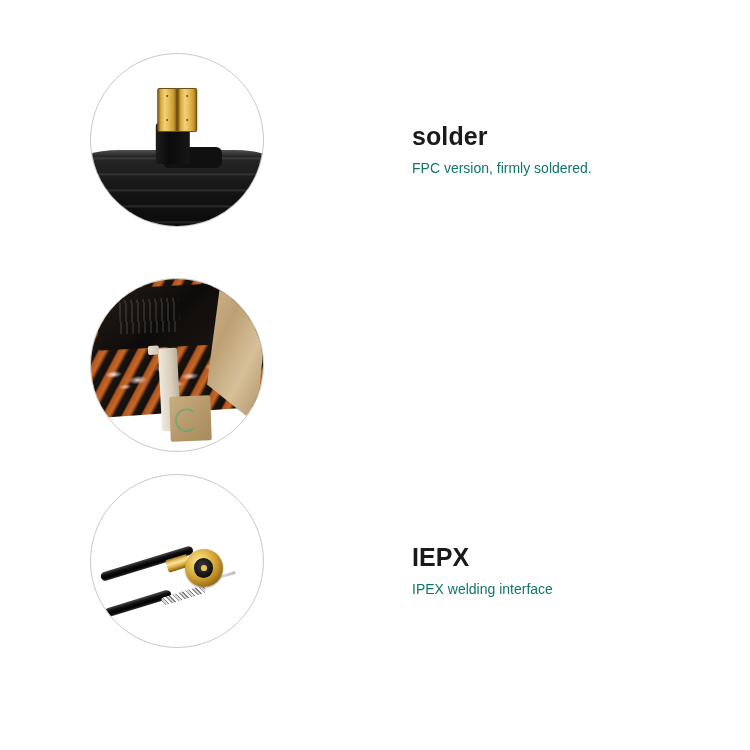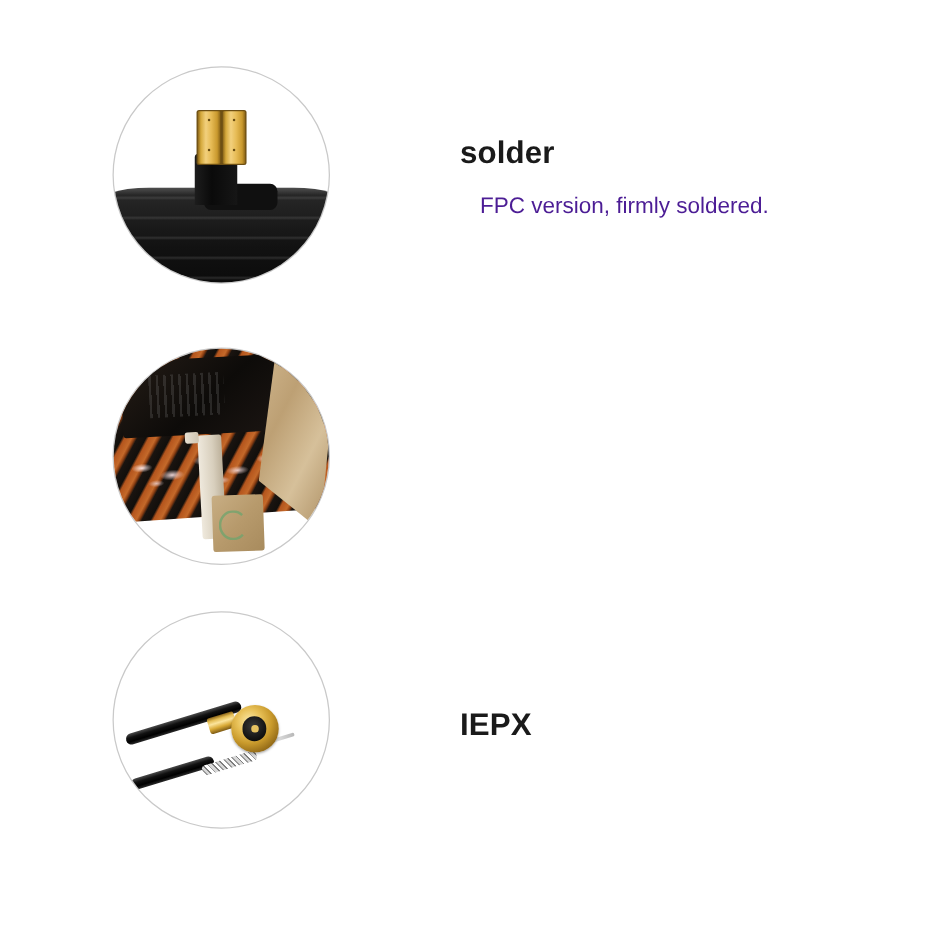--- a/index.html
+++ b/index.html
@@ -21,24 +21,25 @@
   }
 
   
   .feature-row {
     position: absolute;
     left: 0;
     width: 750px;
     height: 220px;
     display: flex;
     align-items: center;
+    gap: 44px;
   }
   .row-1 { top: 40px; }
   .row-2 { top: 265px; }
-  .row-3 { top: 476px; }
+  .row-3 { top: 461px; }
 
   .media-col {
     width: 360px;
     height: 220px;
     position: relative;
     flex: 0 0 360px;
   }
   .text-col {
     flex: 1 1 auto;
     padding-left: 8px;
@@ -379,24 +380,24 @@
   
   .feature-title {
     margin: 0 0 10px 0;
     font-size: 25px;
     font-weight: bold;
     color: #1a1a1a;
     letter-spacing: 0.1px;
     line-height: 1.1;
   }
   .feature-desc {
-    margin: 16px;
-    font-size: 18px;
+    margin: 0;
+    font-size: 14px;
     font-weight: normal;
-    color: #4c1d95;
+    color: #0f766e;
     line-height: 1.25;
   }
 </style>
 </head>
 <body>
 
 <div class="page">
 
   <div class="feature-row row-1">
     <div class="media-col">
@@ -444,16 +445,17 @@
           <div class="coax coax-lower"></div>
           <div class="coax-shield"></div>
           <div class="coax-core"></div>
           <div class="ipex-barrel"></div>
           <div class="ipex-head"></div>
         </div>
       </div>
     </div>
     <div class="text-col">
       <h2 class="feature-title">IEPX</h2>
+      <p class="feature-desc">IPEX welding interface</p>
     </div>
   </div>
 
 </div>
 
 </body></html>

